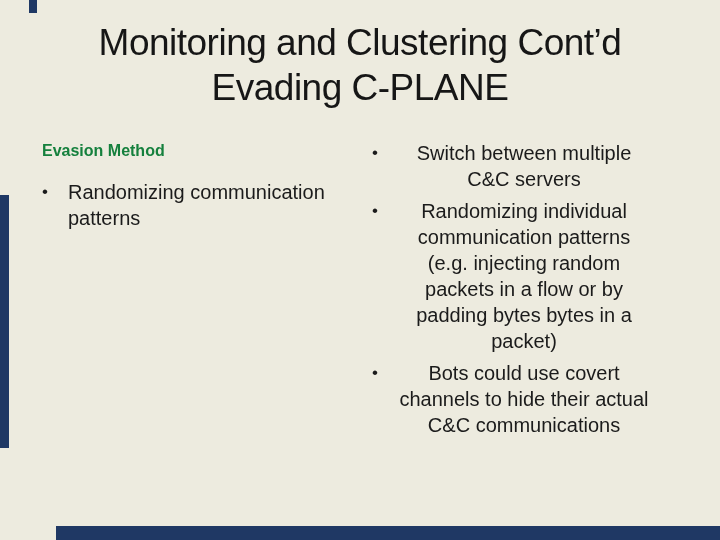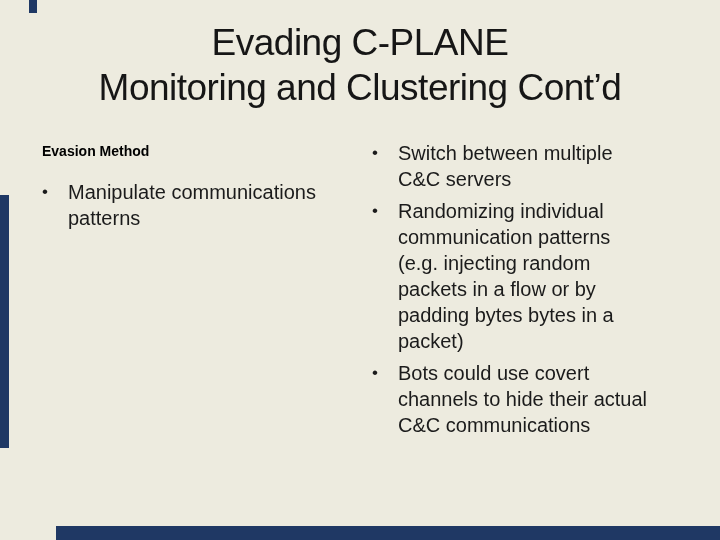--- a/index.html
+++ b/index.html
@@ -28,65 +28,65 @@
     letter-spacing: -0.5px;
     color: #161616;
   }
   .col {
     position: absolute;
     top: 140px;
   }
   .col-left  { left: 42px;  width: 320px; }
   .col-right { left: 372px; width: 300px; }
   .col-header {
-    font-size: 14px;
+    font-size: 16px;
     line-height: 22px;
     font-weight: 700;
-    color: #000000;
+    color: #15803d;
     margin-bottom: 17px;
   }
   .bullet-item {
     display: flex;
     align-items: flex-start;
     margin-bottom: 6px;
     font-size: 20px;
     line-height: 26px;
   }
   .dot {
     flex: none;
     width: 26px;
     font-size: 17px;
     line-height: 26px;
   }
   .col-left  .bt { width: 280px; }
-  .col-right .bt { width: 252px; }
+  .col-right .bt { width: 252px; text-align: center; }
   .accent {
     position: absolute;
     background: #1F3864;
   }
   .accent-top    { left: 29px; top: 0;     width: 8px;   height: 13px; }
   .accent-left   { left: 0;    top: 195px; width: 9px;   height: 253px; }
   .accent-bottom { left: 56px; top: 526px; width: 664px; height: 14px; }
 </style>
 </head>
 <body>
 
 <div class="slide">
 
   <div class="title">
+    <div>Monitoring and Clustering Cont’d</div>
     <div>Evading C-PLANE</div>
-    <div>Monitoring and Clustering Cont’d</div>
   </div>
 
   <div class="col col-left">
     <div class="col-header">Evasion Method</div>
     <div class="bullets">
       <div class="bullet-item">
         <span class="dot">•</span>
-        <span class="bt">Manipulate communications patterns</span>
+        <span class="bt">Randomizing communication patterns</span>
       </div>
     </div>
   </div>
 
   <div class="col col-right">
     <div class="bullets">
       <div class="bullet-item">
         <span class="dot">•</span>
         <span class="bt">Switch between multiple C&amp;C servers</span>
       </div>

